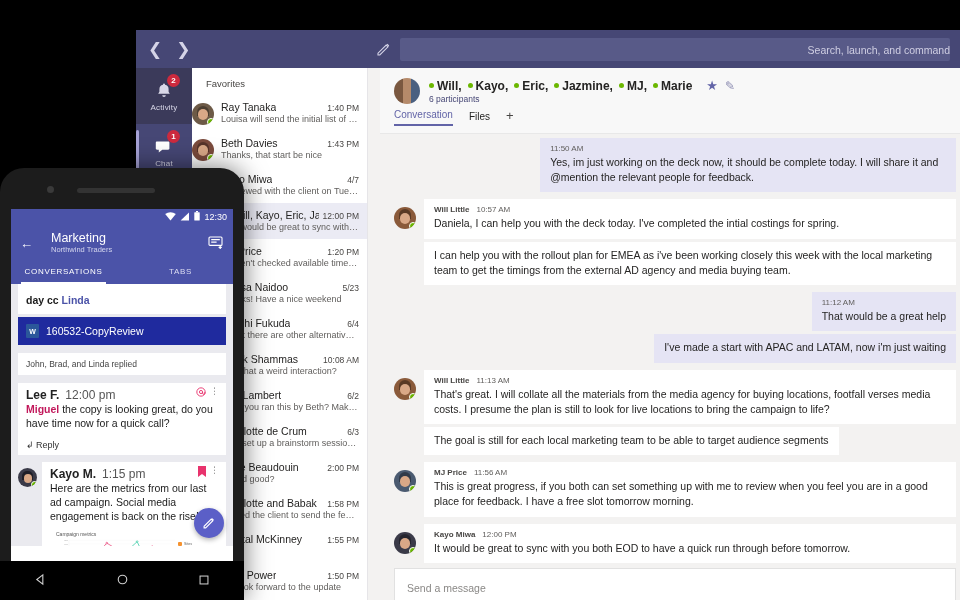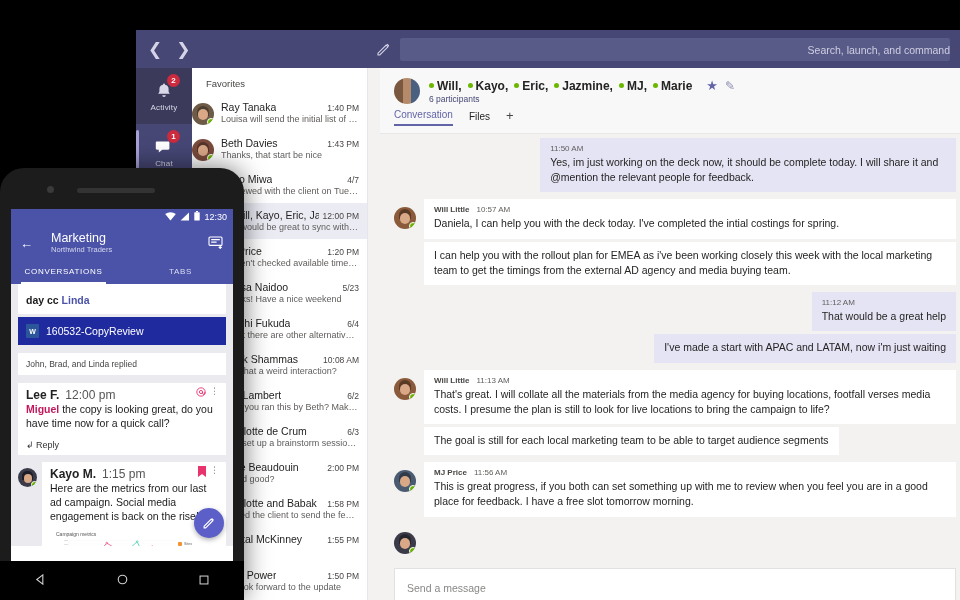--- a/index.html
+++ b/index.html
@@ -554,20 +554,26 @@
                   <div class="meta"><span class="who">MJ Price</span><span>11:56 AM</span></div>
                   <div class="btext">This is great progress, if you both can set something up with me to review when you feel you are in a good place for feedback. I have a free slot tomorrow morning.</div>
                 </div>
               </div>
             </div>
             <div class="msg-block">
               <div class="msg-ava" style="background:#3a3a48">
                 <div style="position:absolute;left:5px;top:2px;width:12px;height:10px;background:rgba(0,0,0,.35);border-radius:6px 6px 0 0"></div>
                 <div style="position:absolute;left:6px;top:6px;width:10px;height:11px;background:#d9a887;border-radius:5px"></div>
                 <span class="presence"></span>
+              </div>
+              <div class="msg-stack">
+                <div class="bubble wide">
+                  <div class="meta"><span class="who">Kayo Miwa</span><span>12:00 PM</span></div>
+                  <div class="btext">It would be great to sync with you both EOD to have a quick run through before tomorrow.</div>
+                </div>
               </div>
             </div>
           </div>
         <div class="composer">
           <span>Send a message</span>
         </div>
       </div>
       <div class="scroll-sliver"></div>
       <div class="scroll-sliver2"></div>
     </div>

